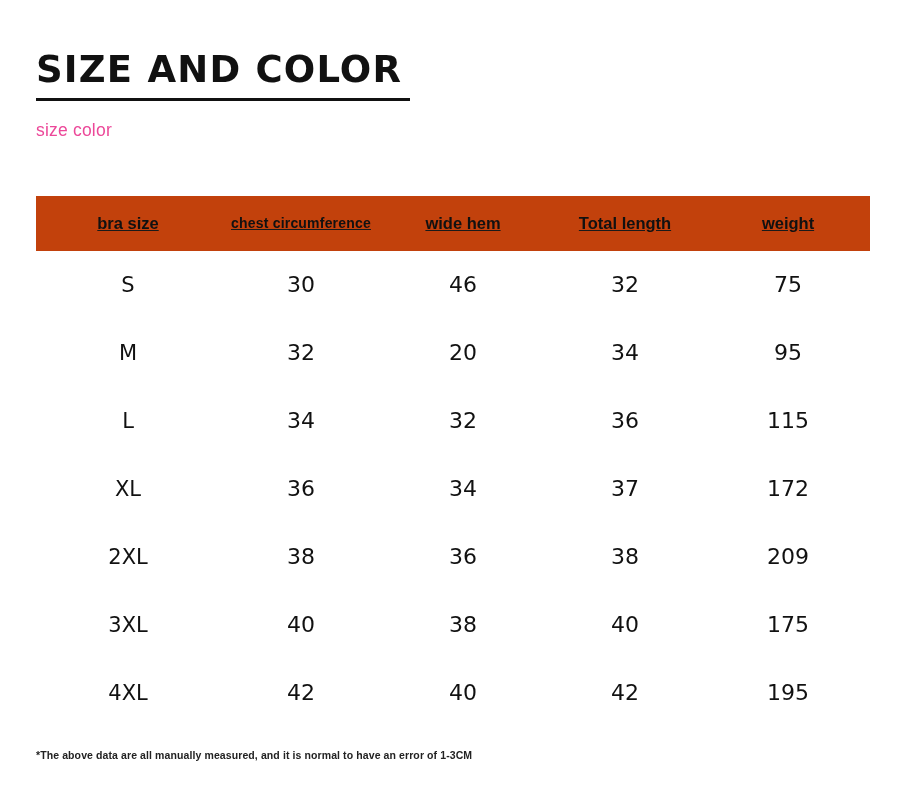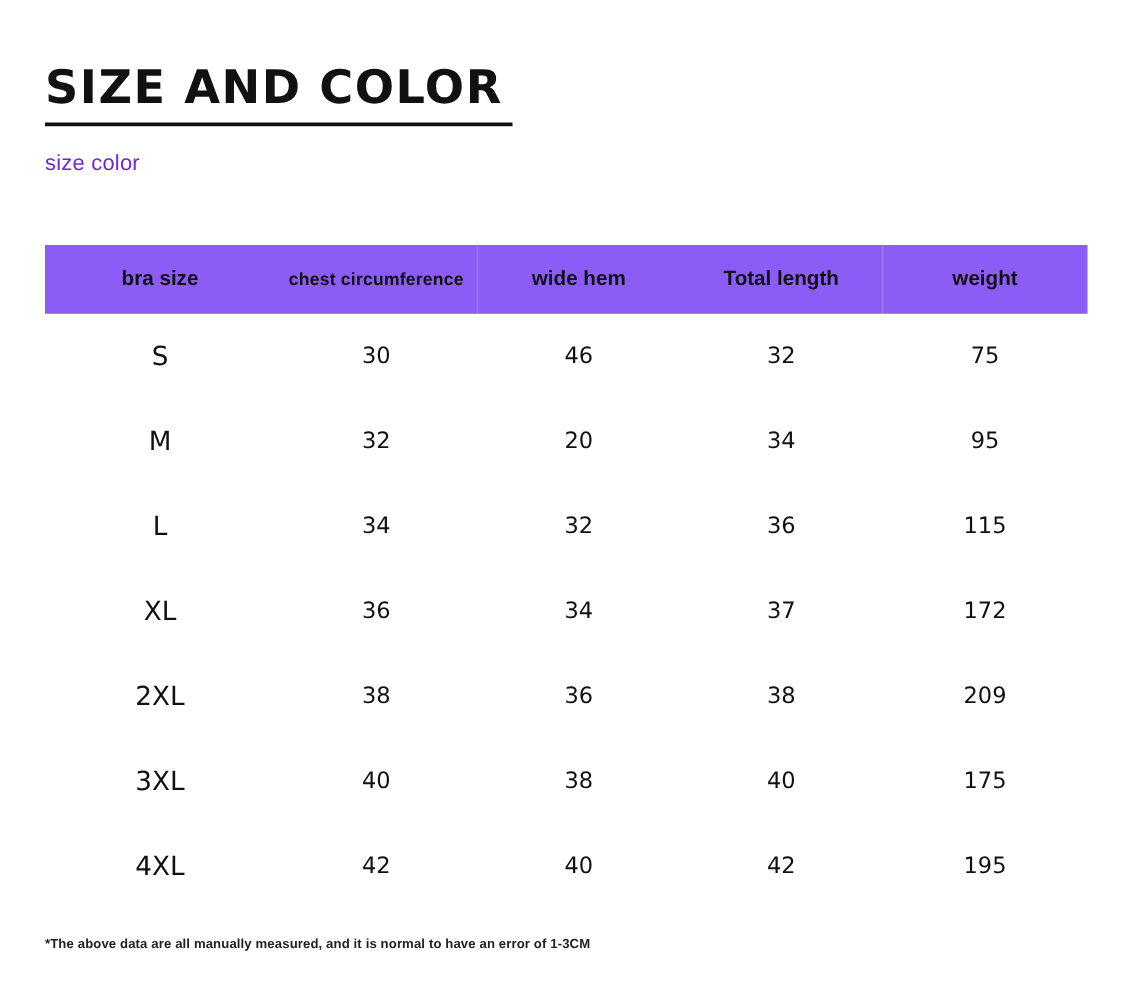--- a/index.html
+++ b/index.html
@@ -34,53 +34,54 @@
   .title-rule {
     margin-top: 7px;
     width: 374px;
     height: 3px;
     background: #111111;
   }
   .subtitle {
     margin-top: 19px;
     font-size: 17.5px;
     font-weight: 400;
-    color: #6d28d9;
+    color: #ec4899;
     letter-spacing: 0.2px;
   }
   .table-wrap {
     margin-top: 55px;
   }
   table.size-table {
     width: 834px;
     border-collapse: collapse;
     table-layout: fixed;
   }
   table.size-table thead tr {
-    background: #8b5cf6;
+    background: #c2410c;
+    text-decoration: underline;
   }
   table.size-table thead th {
     height: 55px;
     font-weight: 700;
     font-size: 16.5px;
     color: #111111;
     text-align: center;
     vertical-align: middle;
     padding: 0;
   }
   table.size-table thead th.small-head {
     font-size: 14px;
     font-weight: 700;
     letter-spacing: 0.2px;
   }
   table.size-table tbody td {
     height: 68px;
     text-align: center;
     vertical-align: middle;
-    font-size: 18px;
+    font-size: 22px;
     font-weight: 400;
     color: #111111;
     padding: 0;
     font-family: "DejaVu Sans", sans-serif;
   }
   table.size-table tbody td.col-size {
     font-size: 21px;
   }
   col.c1 { width: 184px; }
   col.c2 { width: 162px; }

